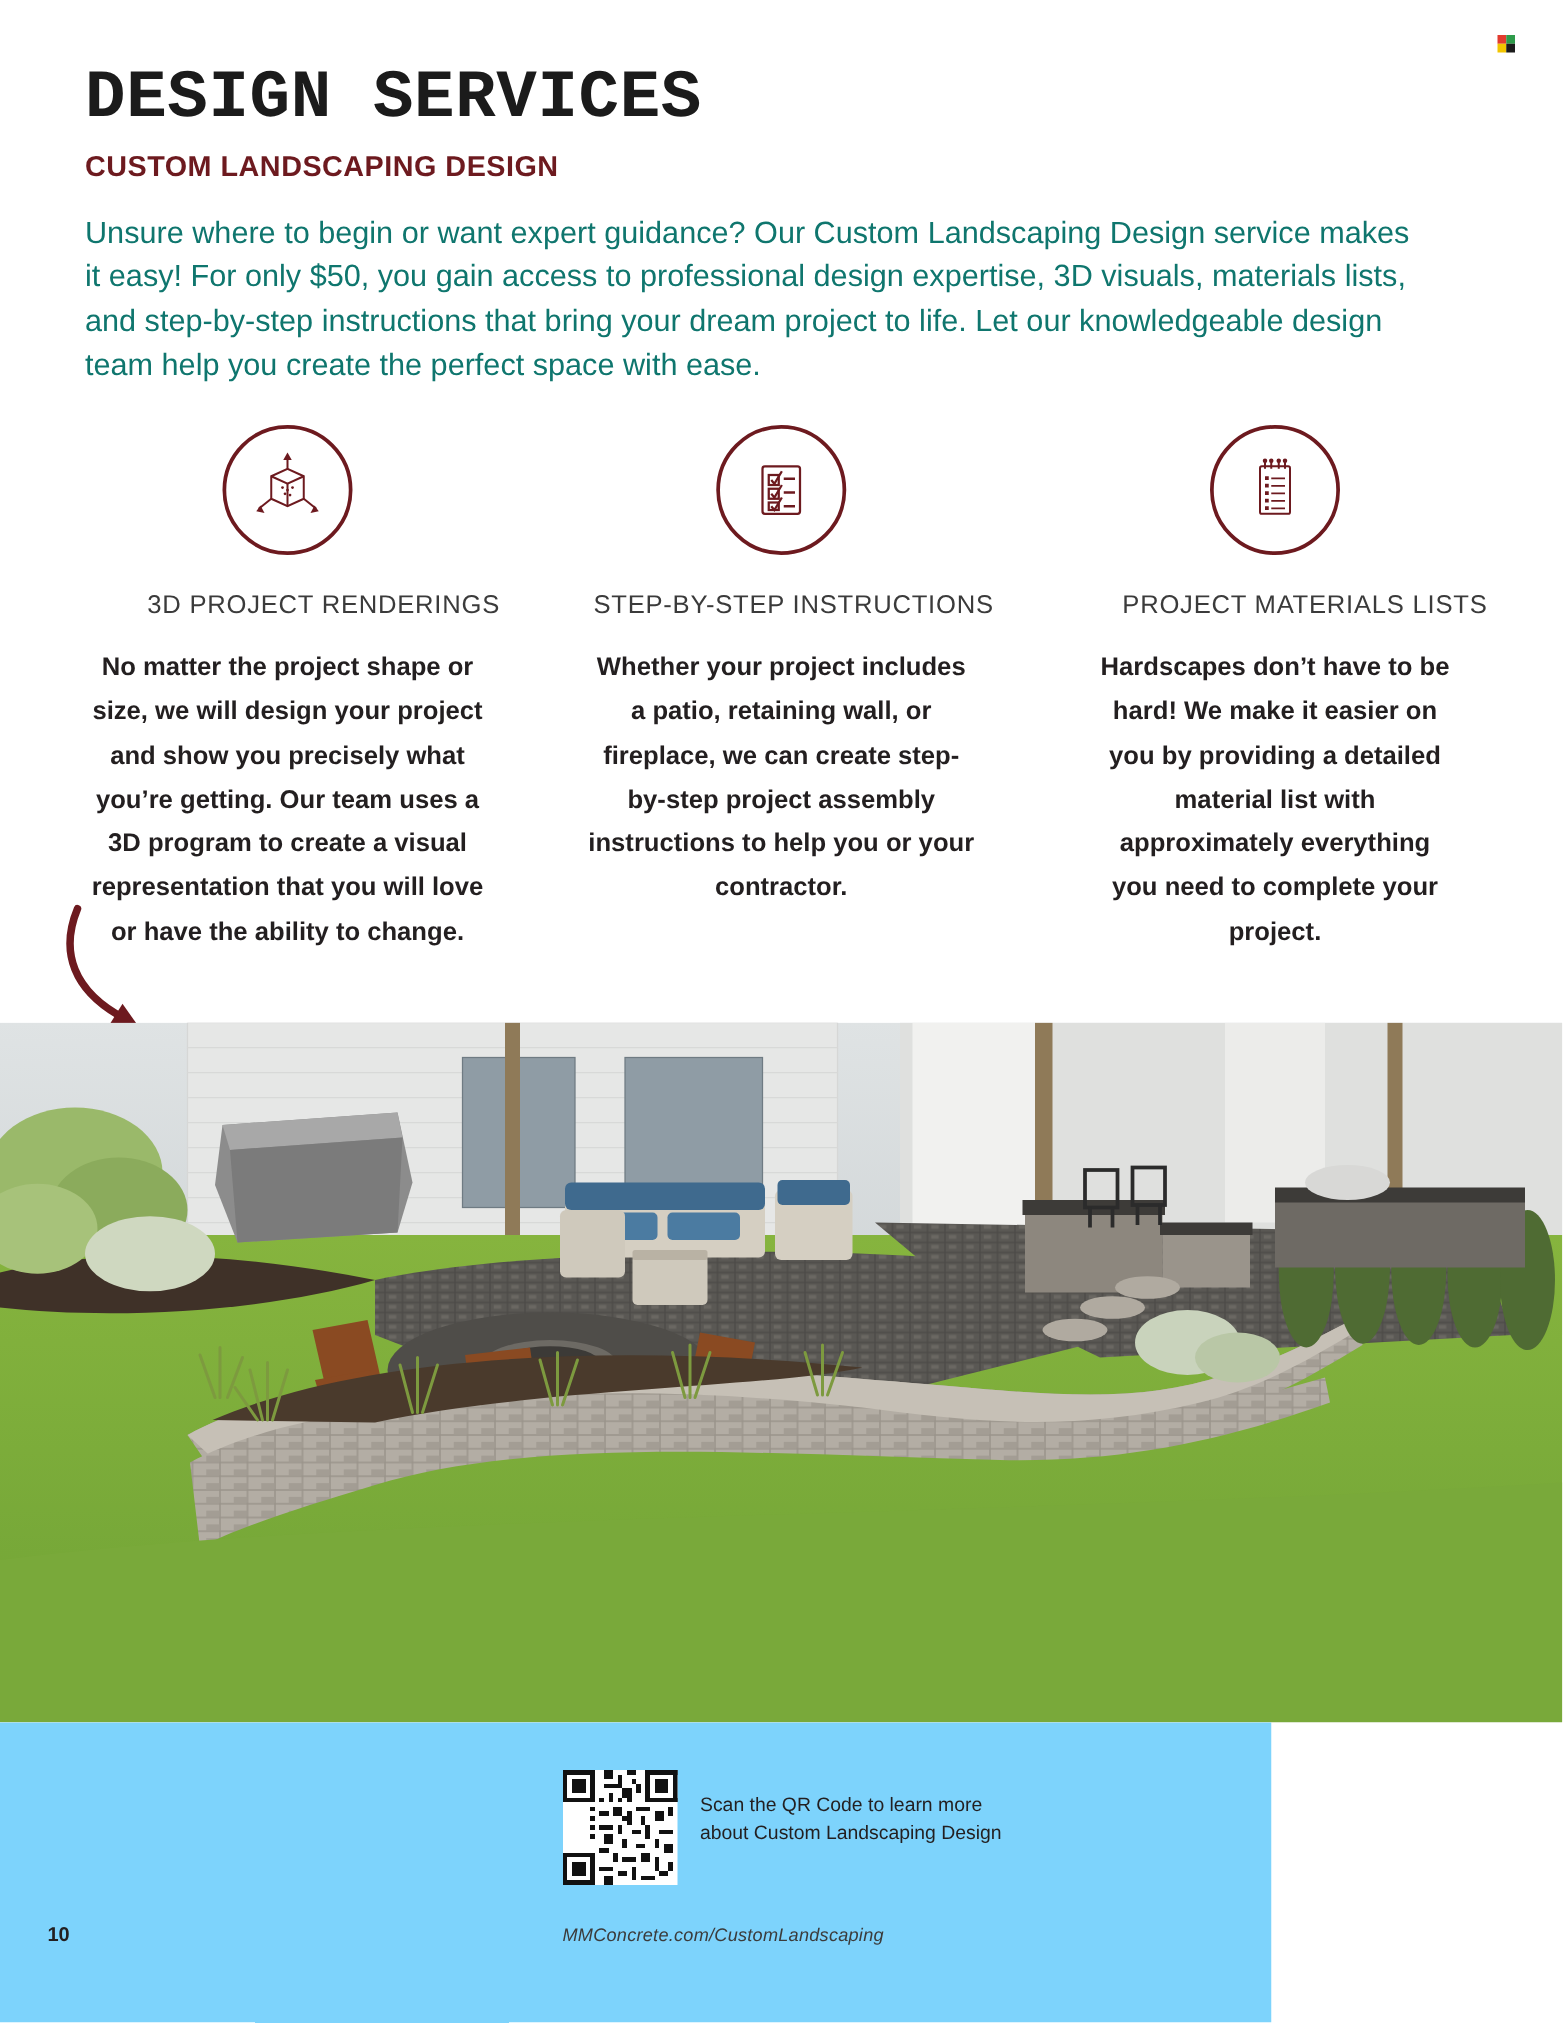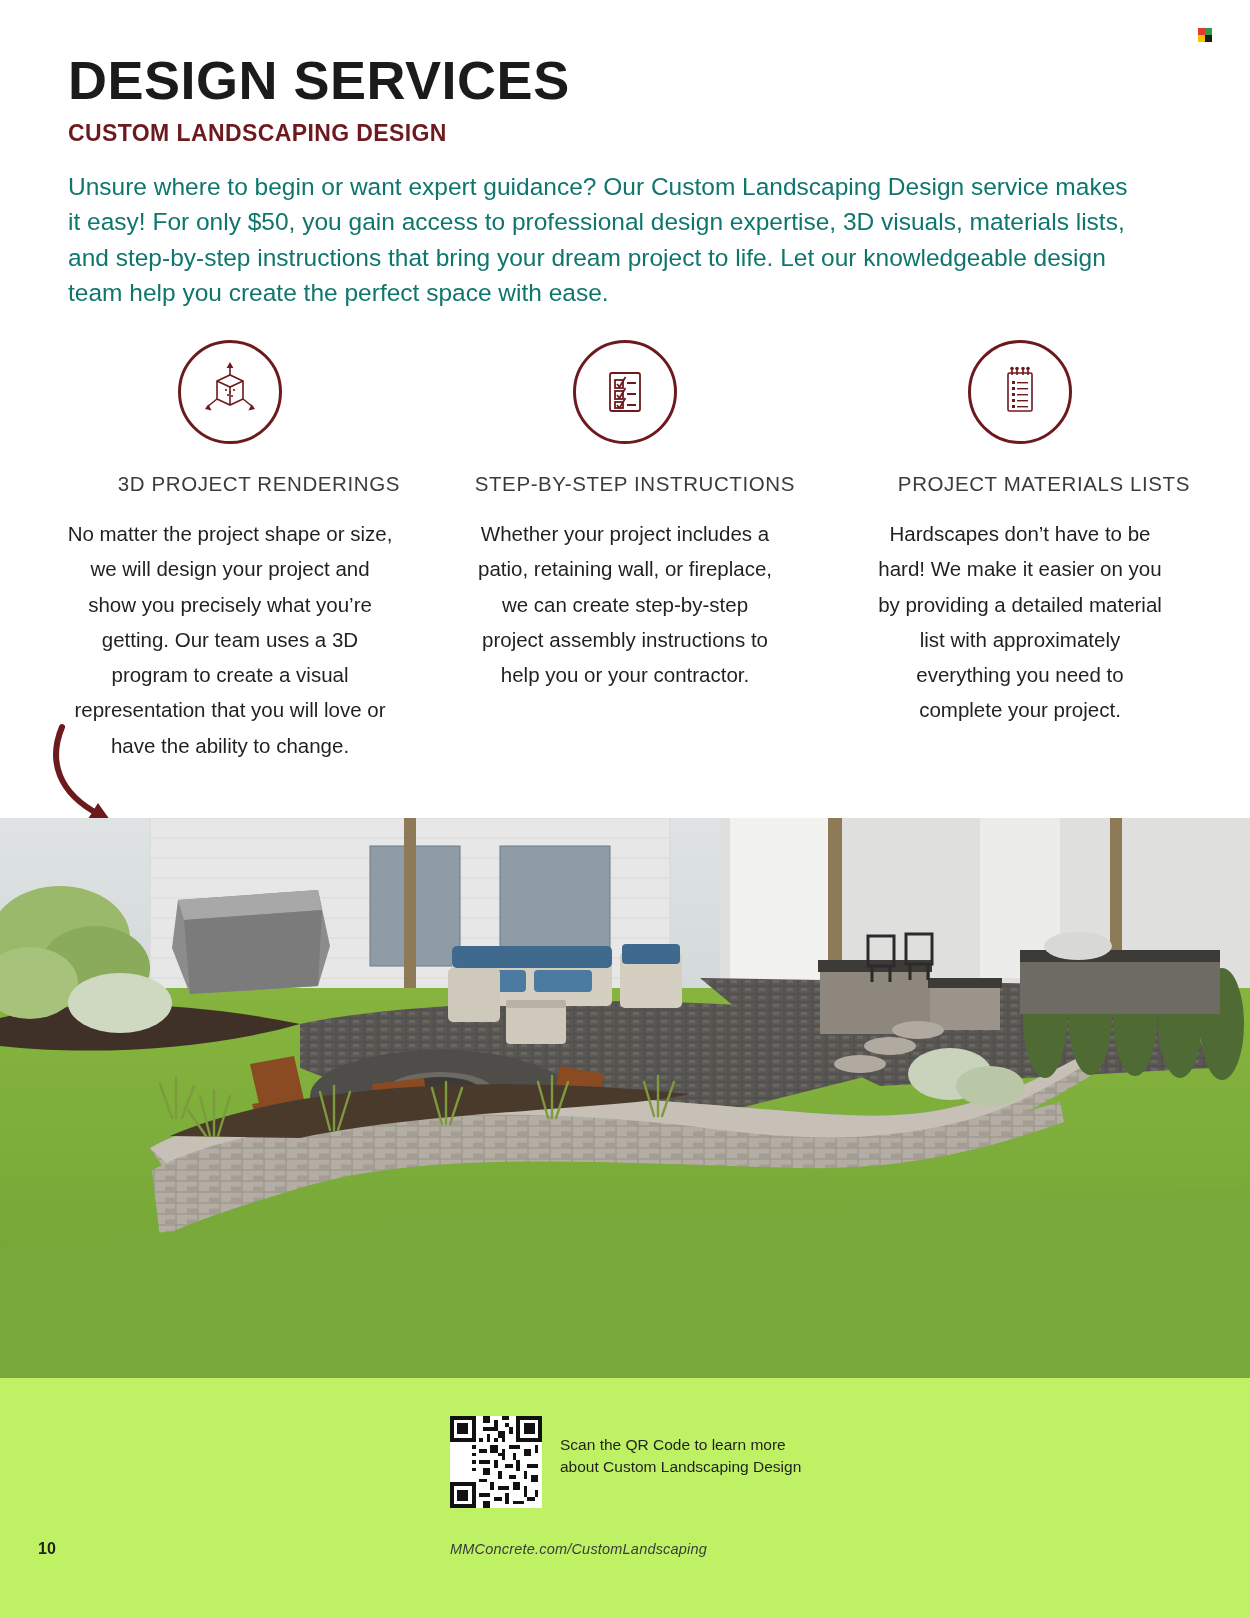--- a/index.html
+++ b/index.html
@@ -40,20 +40,21 @@
     top: 52px;
     width: 1100px;
   }
   h1.title {
     margin: 0;
     font-size: 54px;
     line-height: 1.04;
     font-weight: bold;
     letter-spacing: 0.5px;
     color: #1b1b1b;
+    font-family: Liberation Mono, monospace;
   }
   h2.subtitle {
     margin: 12px 0 0 0;
     font-size: 23px;
     font-weight: bold;
     letter-spacing: 0.4px;
     color: #6d1a1f;
   }
   p.intro {
     margin: 22px 0 0 0;
@@ -94,20 +95,21 @@
     letter-spacing: 0.6px;
     color: #3b3b3b;
     text-align: right;
   }
   .feature p {
     margin: 20px auto 0 auto;
     font-size: 20.5px;
     line-height: 1.72;
     color: #231f20;
     width: 320px;
+    font-weight: bold;
   }
   .feature.f2 p, .feature.f2 h3 { }
   .feature.f1 p { width: 330px; }
   .feature.f2 p { width: 290px; }
   .feature.f3 p { width: 310px; }
 
   
   .arrow {
     position: absolute;
     left: 40px;
@@ -124,23 +126,23 @@
     width: 1250px;
     height: 560px;
     overflow: hidden;
   }
 
   
   .footer {
     position: absolute;
     left: 0;
     top: 1378px;
-    width: 1250px;
+    width: 1017px;
     height: 240px;
-    background: #bef264;
+    background: #7dd3fc;
   }
   .qr-row {
     position: absolute;
     left: 450px;
     top: 38px;
     display: flex;
     align-items: flex-start;
   }
   .qr-code {
     width: 92px;

